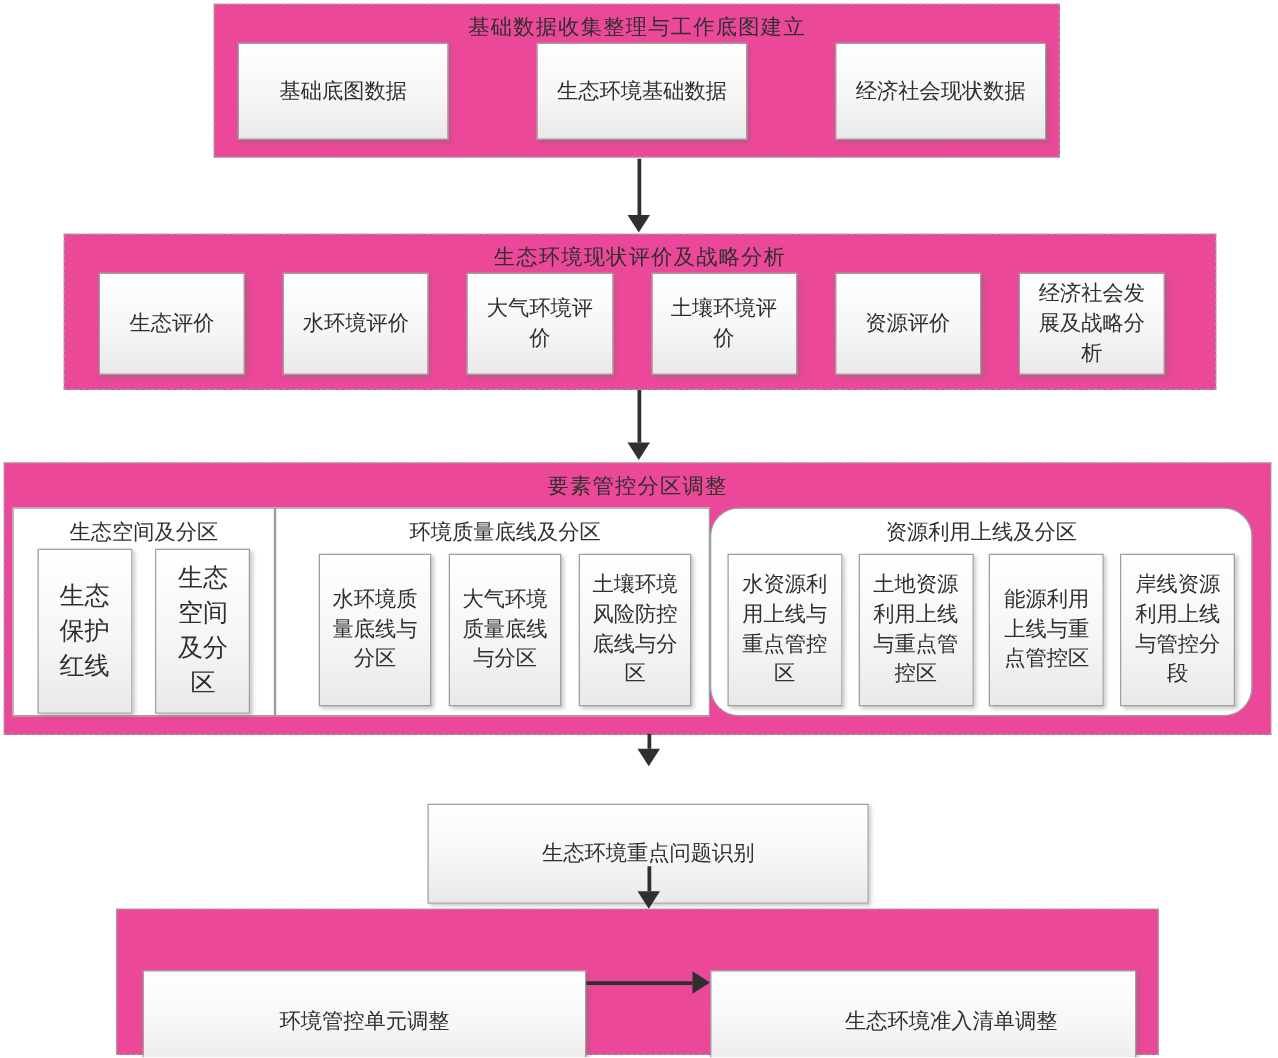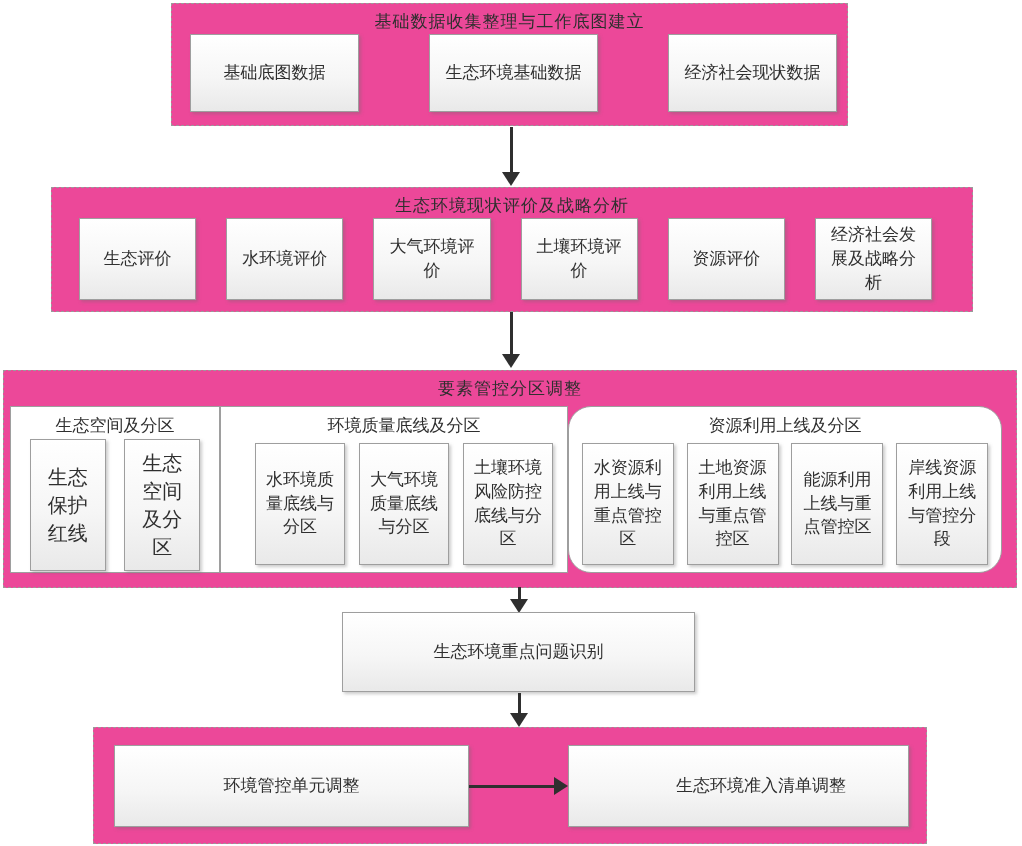--- a/index.html
+++ b/index.html
@@ -32,21 +32,21 @@
   .subgroup .sub-title { text-align: center; font-size: 17px; margin: 7px 2px 2px; color: #2f2f2f; }
   .sub-row { flex: 1; display: flex; justify-content: space-evenly; align-items: center; padding-bottom: 4px; }
   .sg1 { width: 210px; }
   .sg2 { width: 348px; padding-left: 20px; }
   .sg3 { flex: 1; border-radius: 23px; }
   .sg1 .node { width: 76px; height: 132px; padding: 0 10px; font-size: 20px; }
   .sg2 .node { width: 90px; height: 122px; padding: 0 9px; font-size: 17px; }
   .sg3 .node { width: 92px; height: 122px; padding: 0 10px; font-size: 17px; }
 
   
-  .node-abs { position: absolute; }
+  .node-abs { position: absolute; margin-top: 31px; }
 
   
   .varrow { position: absolute; width: 18px; display: flex; flex-direction: column; align-items: center; }
   .varrow .shaft { width: 3px; flex: 1; background: #2f2f2f; }
   .varrow .head { width: 0; height: 0; border-left: 9px solid transparent; border-right: 9px solid transparent; border-top: 14px solid #2f2f2f; }
   .harrow { position: absolute; height: 18px; display: flex; flex-direction: row; align-items: center; }
   .harrow .shaft { height: 3px; flex: 1; background: #2f2f2f; }
   .harrow .head { width: 0; height: 0; border-top: 9px solid transparent; border-bottom: 9px solid transparent; border-left: 14px solid #2f2f2f; }
 </style>
 </head>

